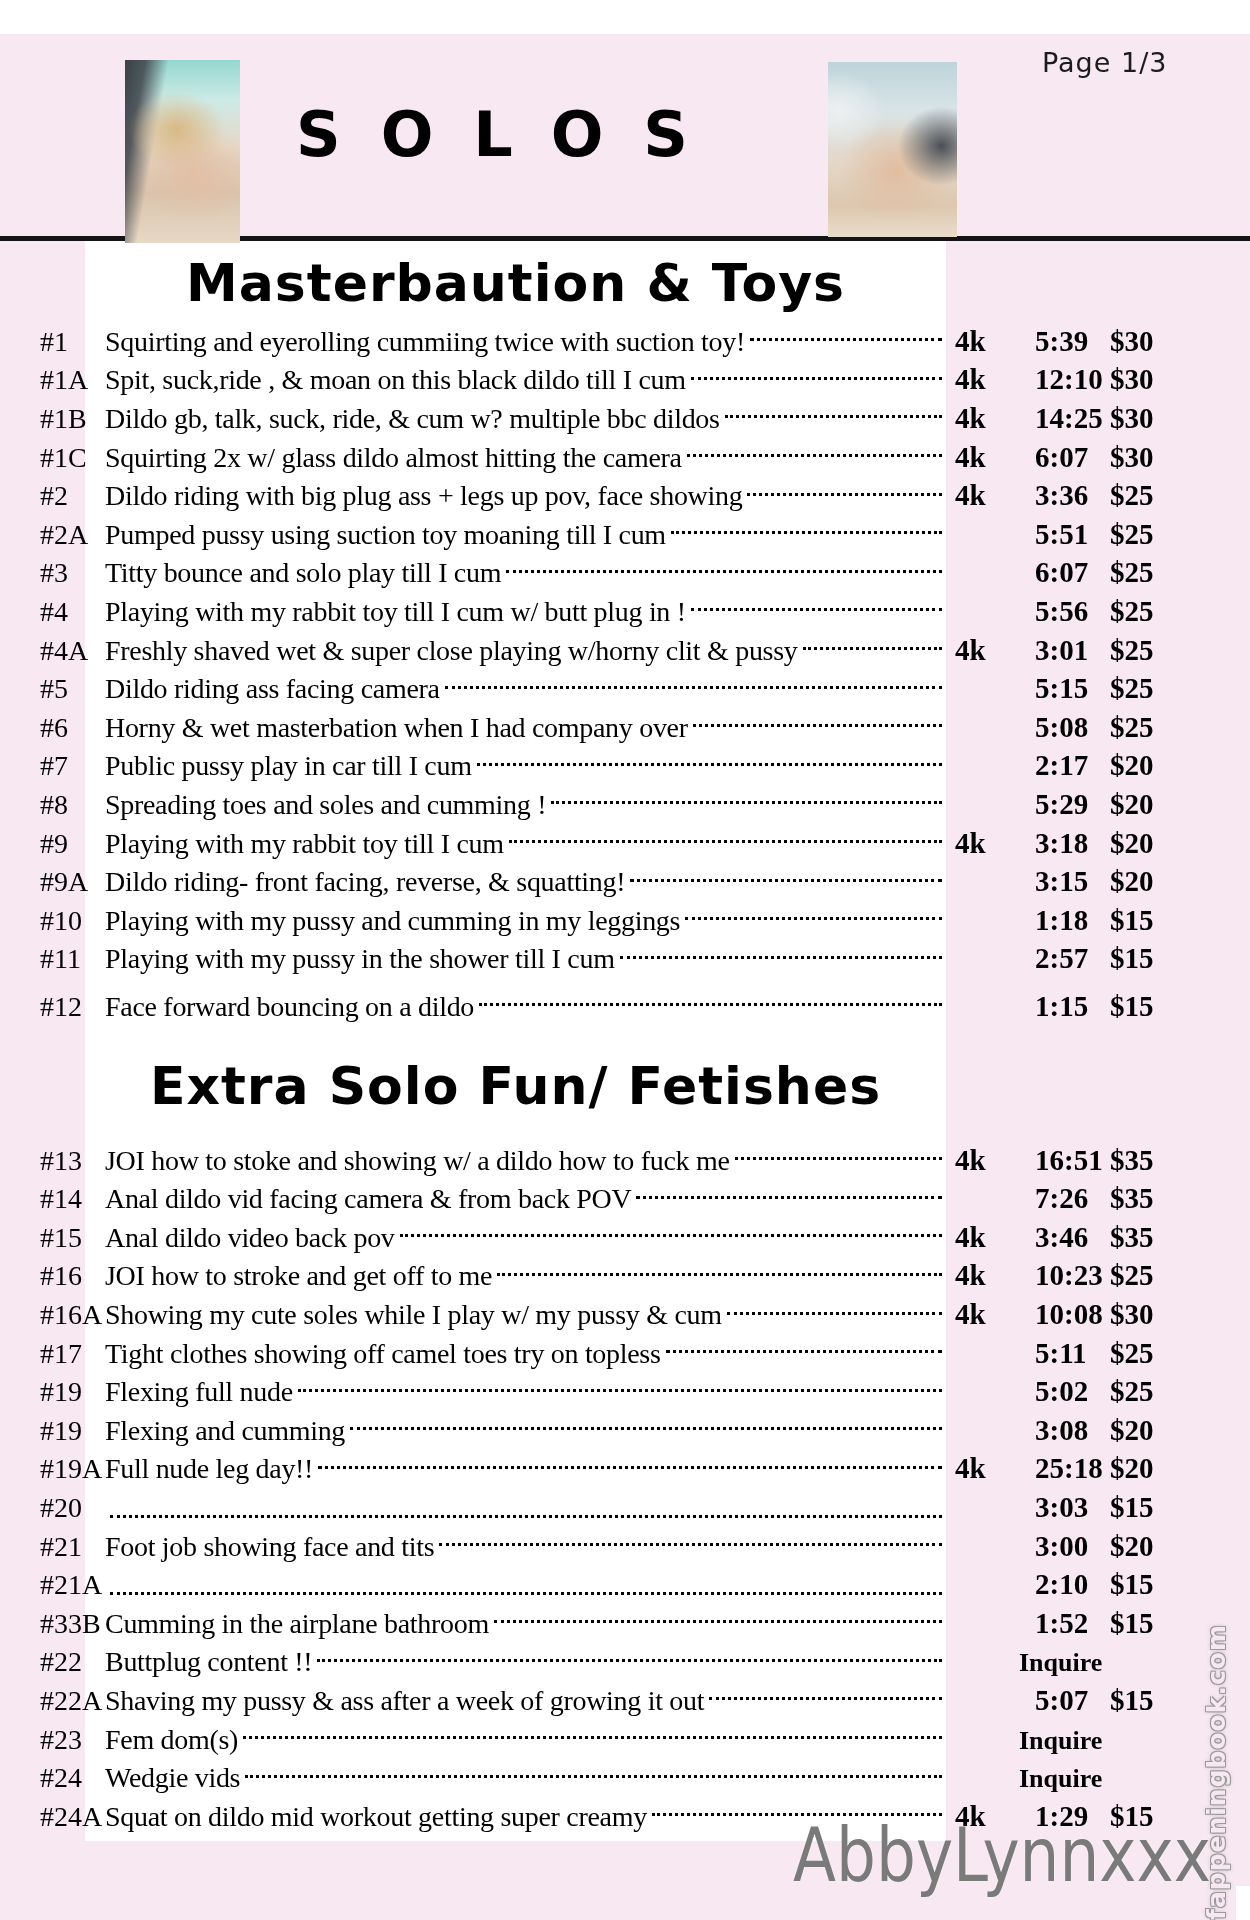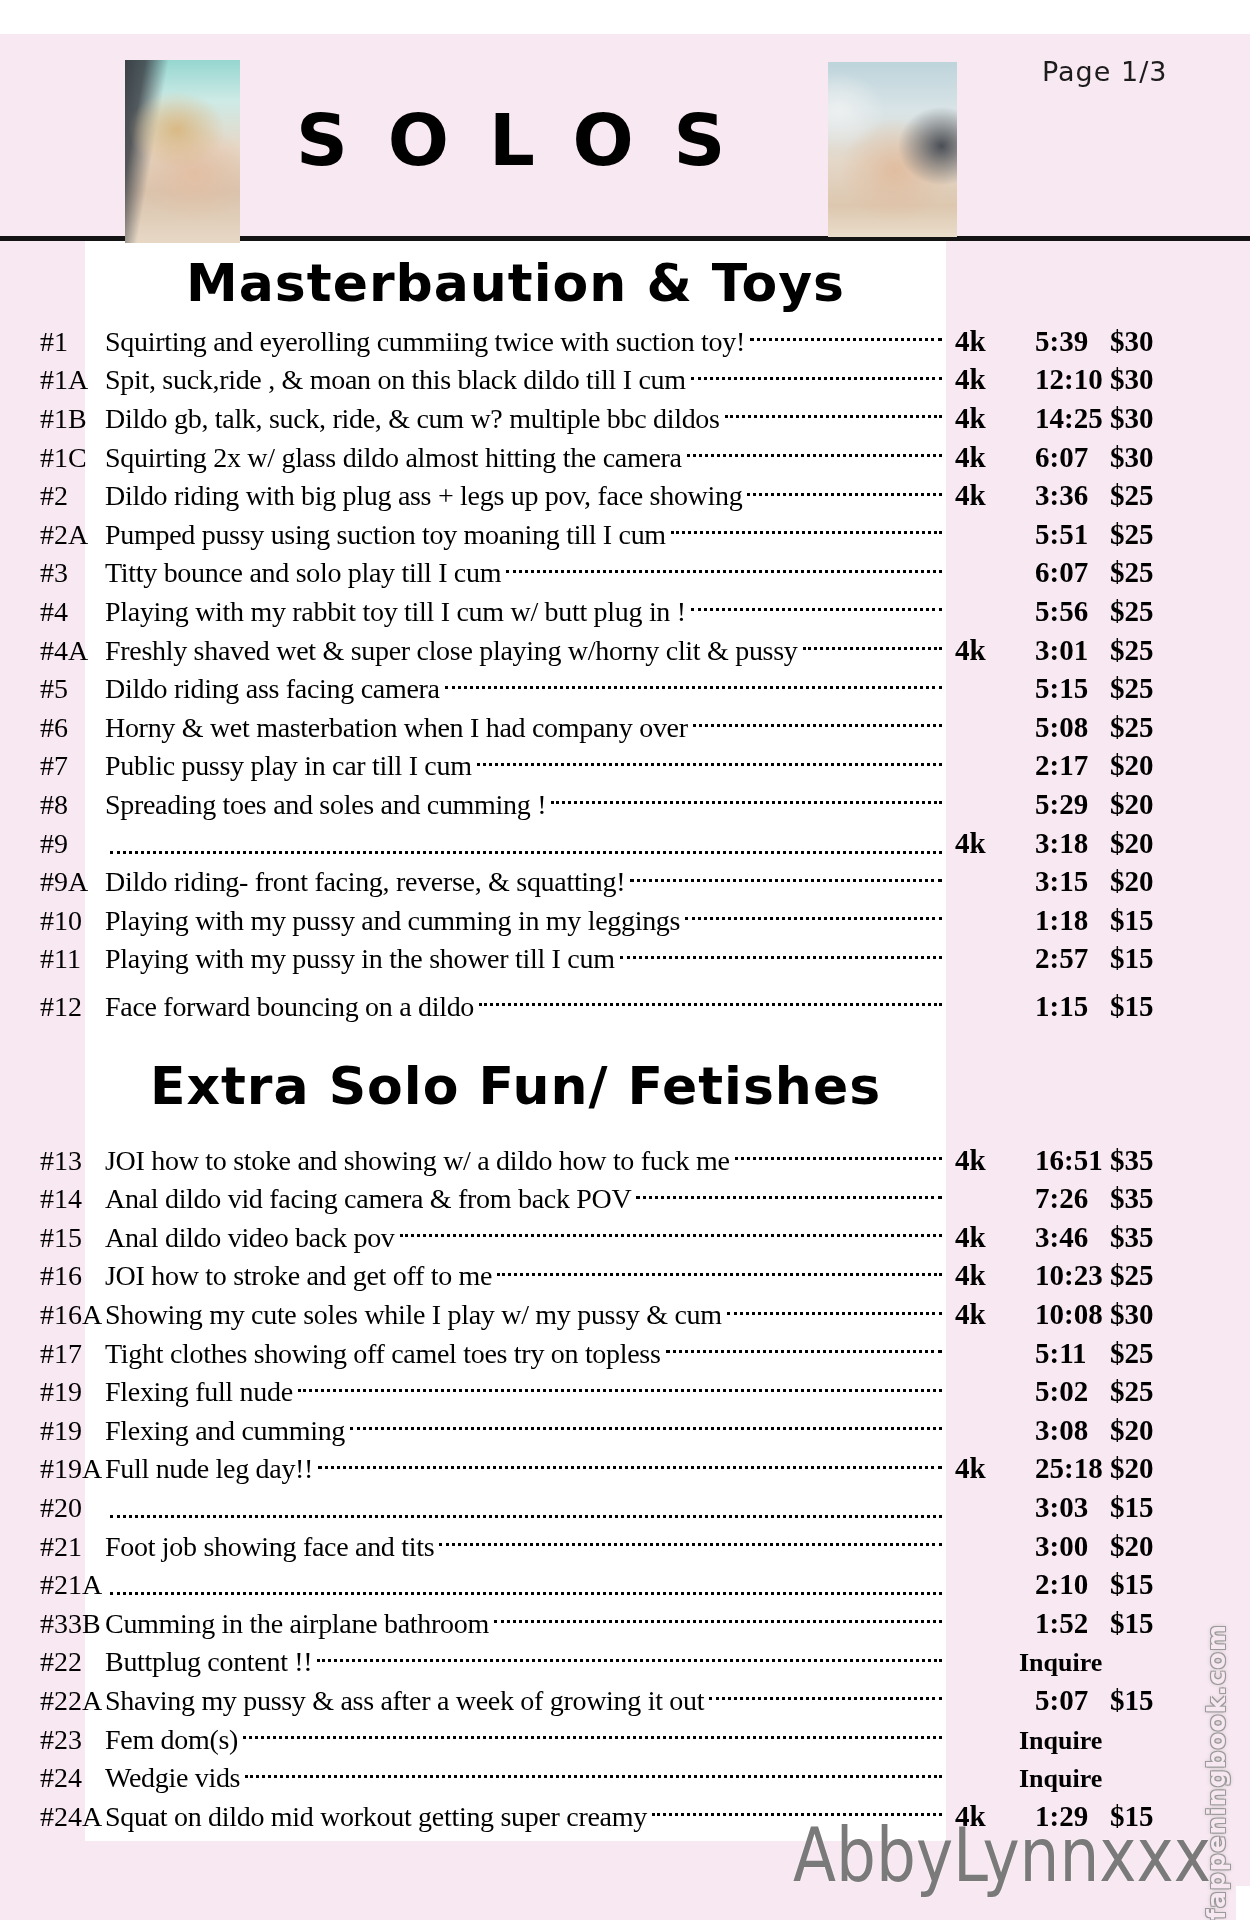--- a/index.html
+++ b/index.html
@@ -29,24 +29,24 @@
     left:828px;top:62px;width:129px;height:175px;
     background:
       radial-gradient(ellipse 45% 30% at 88% 48%, #4a4e55 0%, rgba(74,78,85,0) 75%),
       radial-gradient(ellipse 45% 28% at 8% 28%, #edf0f1 0%, rgba(237,240,241,0) 80%),
       radial-gradient(ellipse 55% 38% at 52% 62%, #e0bda0 0%, rgba(224,189,160,0) 78%),
       linear-gradient(180deg, #bdd4db 0%, #d9e4e7 28%, #e4d7c7 58%, #ddc7af 82%, #e9ddca 100%);
   }
   .title{
     position:absolute;left:296px;top:104px;z-index:1;
     font-family:"DejaVu Sans",sans-serif;font-weight:bold;
-    font-size:72px;line-height:1;letter-spacing:40px;white-space:nowrap;
+    font-size:62px;line-height:1;letter-spacing:40px;white-space:nowrap;
   }
   .page-label{
-    position:absolute;left:1042px;top:56px;
+    position:absolute;left:1042px;top:47px;
     font-family:"DejaVu Sans",sans-serif;font-size:27px;color:#1c1c1c;letter-spacing:1px;text-align:right;
   }
 
   
   main{position:absolute;top:241px;left:0;width:1060px;z-index:1;}
   .section-heading{
     margin:0;width:861px;margin-left:85px;text-align:center;
     font-family:"DejaVu Sans",sans-serif;font-weight:bold;
     font-size:52px;line-height:1.1;letter-spacing:1px;
   }
@@ -230,20 +230,21 @@
             <span class="desc-text">Spreading toes and soles and cumming !</span>
             <span class="leader"></span>
           </span>
           <span class="uhd"></span>
           <span class="dur">5:29</span>
           <span class="price">$20</span>
         </div>
         <div class="row">
           <span class="num">#9</span>
           <span class="desc">
+            <span class="desc-text">Playing with my rabbit toy till I cum</span>
             <span class="leader"></span>
           </span>
           <span class="uhd">4k</span>
           <span class="dur">3:18</span>
           <span class="price">$20</span>
         </div>
         <div class="row">
           <span class="num">#9A</span>
           <span class="desc">
             <span class="desc-text">Dildo riding- front facing, reverse, &amp; squatting!</span>

